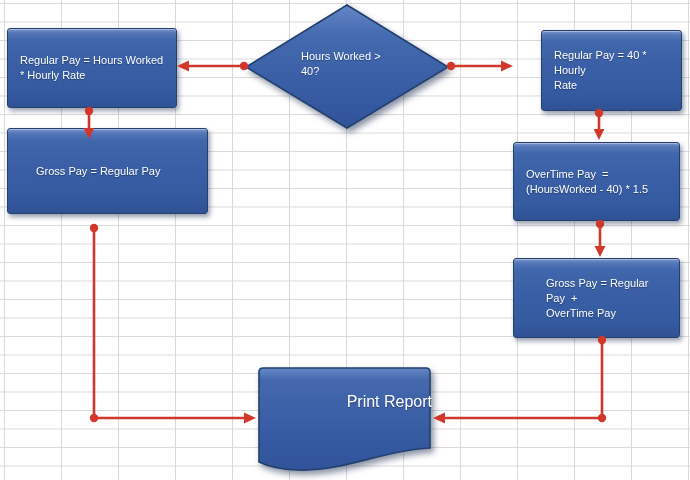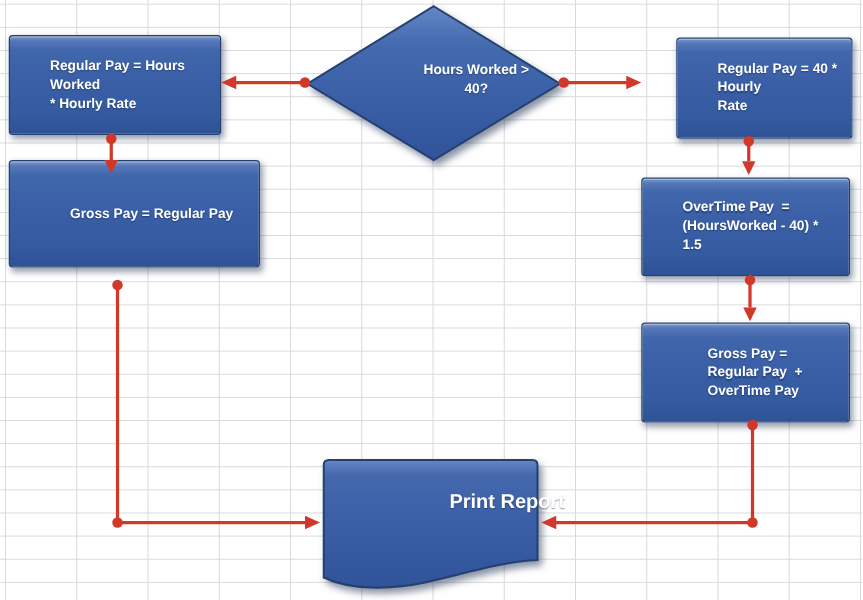--- a/index.html
+++ b/index.html
@@ -8,36 +8,35 @@
     background-color:#ffffff;
     background-image:
       linear-gradient(to right,#d9d9d9 1px,transparent 1px),
       linear-gradient(to bottom,#d9d9d9 1px,transparent 1px);
     background-size:57px 18.5px;
     background-position:4px 3px;
     font-family:"Liberation Sans",sans-serif;
   }
   .shape-label{
     position:relative;z-index:2;
-    color:#ffffff;font-weight:bold;font-size:11px;line-height:15px;
+    color:#ffffff;font-weight:normal;font-size:11px;line-height:15px;
     white-space:pre-wrap;
     text-shadow:0 1px 1px rgba(10,25,55,.45);
-    margin-left:20px;
   }
   .flowbox{
     position:absolute;z-index:2;box-sizing:border-box;
     display:flex;align-items:center;
     padding:0 10px 0 12px;
     border:1px solid #23406e;border-radius:3px;
     background:linear-gradient(180deg,#7b97cd 0%,#5577b8 5%,#4066ab 14%,#3a5fa6 45%,#345aa0 80%,#2f5294 100%);
     box-shadow:inset 0 1px 0 rgba(255,255,255,.35), 2px 3px 5px rgba(22,38,74,.45);
   }
   .diamond-wrap{position:absolute;left:244px;top:3px;width:206px;height:127px;z-index:2;}
   .diamond-wrap svg{position:absolute;left:0;top:0;filter:drop-shadow(3px 4px 3px rgba(22,38,74,.5));}
-  .diamond-label{position:absolute;left:57px;top:46px;width:120px;text-align:center;}
+  .diamond-label{position:absolute;left:57px;top:46px;width:120px;}
   .doc-wrap{position:absolute;left:252px;top:360px;width:190px;height:118px;z-index:2;}
   .doc-wrap svg{position:absolute;left:0;top:0;filter:drop-shadow(3px 4px 3px rgba(22,38,74,.5));}
   .doc-label{position:absolute;left:7px;top:32px;width:173px;text-align:right;font-size:16px;line-height:20px;}
   .connectors{position:absolute;left:0;top:0;z-index:3;}
 </style>
 </head>
 <body>
 
 <div class="canvas">
 

